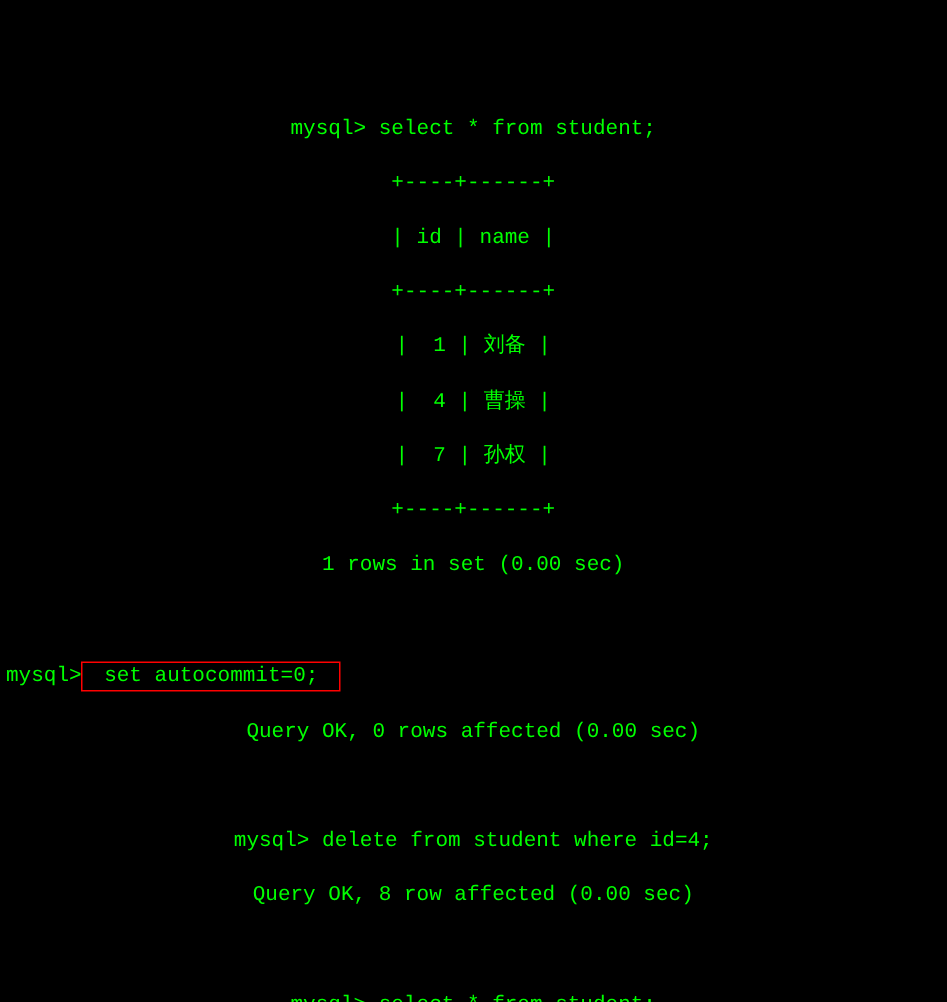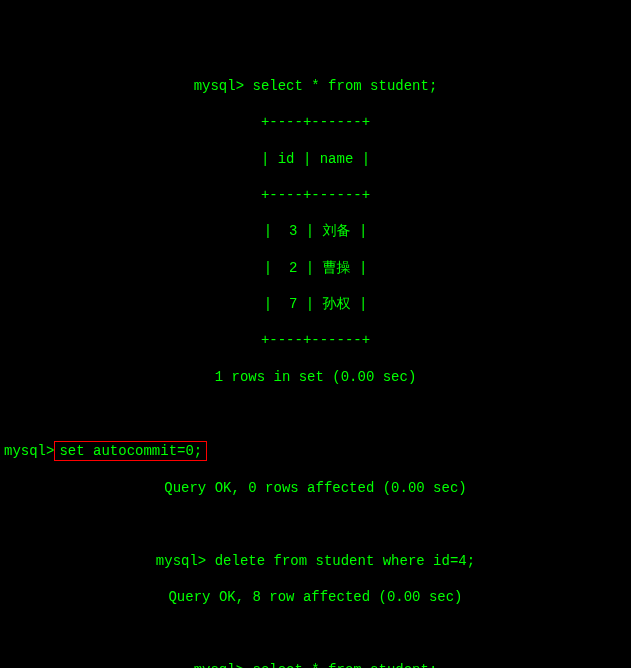--- a/index.html
+++ b/index.html
@@ -19,38 +19,38 @@
     height: 668px;
     overflow: hidden;
     white-space: pre;
   }
   .line {
     white-space: pre;
   }
   .highlight-box {
     border: 1px solid #ff0000;
     display: inline-block;
-    padding: 0 4px;
+    padding: 0 14px;
   }
   .prompt-wrap {
     display: flex;
     align-items: center;
   }
 </style>
 </head>
 <body>
 
 
 
 <div class="line"><span>mysql&gt;</span> <span>select * from student;</span></div>
 <div class="line">+----+------+</div>
 <div class="line">| id | name |</div>
 <div class="line">+----+------+</div>
-<div class="line">|  3 | 刘备 |</div>
-<div class="line">|  2 | 曹操 |</div>
+<div class="line">|  1 | 刘备 |</div>
+<div class="line">|  4 | 曹操 |</div>
 <div class="line">|  7 | 孙权 |</div>
 <div class="line">+----+------+</div>
 <div class="line">1 rows in set (0.00 sec)</div>
 <div class="line"> </div>
 <div class="line prompt-wrap"><span>mysql&gt;</span> <span class="highlight-box">set autocommit=0;</span></div>
 <div class="line">Query OK, 0 rows affected (0.00 sec)</div>
 <div class="line"> </div>
 <div class="line"><span>mysql&gt;</span> <span>delete from student where id=4;</span></div>
 <div class="line">Query OK, 8 row affected (0.00 sec)</div>
 <div class="line"> </div>

